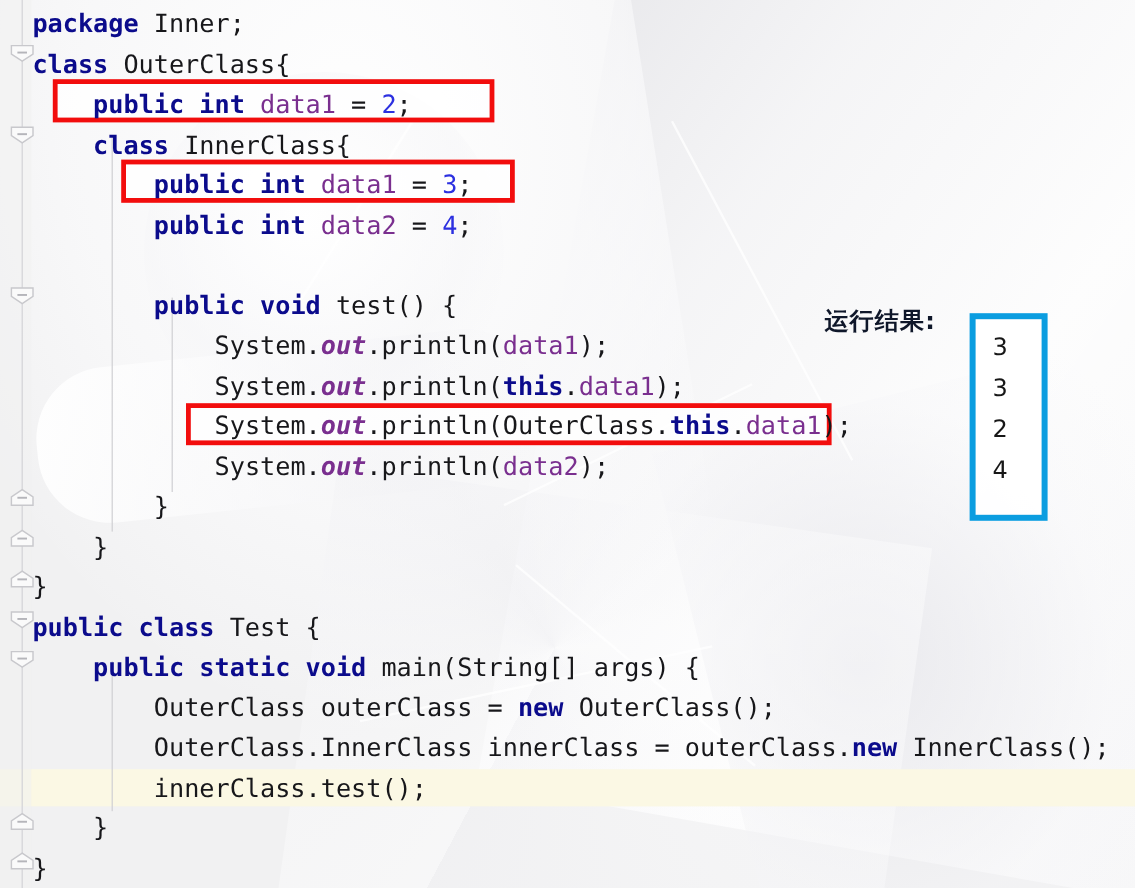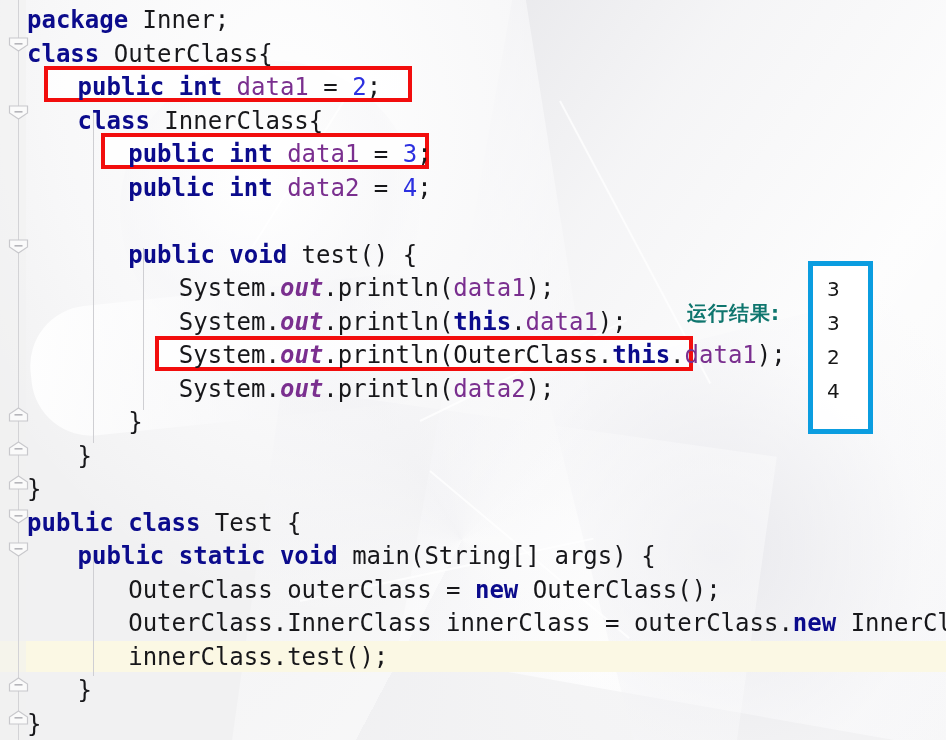--- a/index.html
+++ b/index.html
@@ -114,21 +114,21 @@
     line-height: 33.5px;
     letter-spacing: 0px;
     white-space: pre;
     color: #1b1b1b;
   }
   .ln {
     position: absolute;
     left: 27px;
     white-space: pre;
     font-family: "DejaVu Sans Mono", "Liberation Mono", monospace;
-    font-size: 24px;
+    font-size: 21px;
   }
   .kw   { color: #0b0b8c; font-weight: bold; }
   .num  { color: #2c30e0; }
   .fld  { color: #7a2f8f; font-weight: normal; }
   .sfld { color: #7a2f8f; font-weight: bold; font-style: italic; }
   .pln  { color: #17171a; }
   .brc  { color: #17171a; }
 
   
   .redbox {
@@ -252,21 +252,21 @@
     </div>
 
   <div class="code" id="code" style="z-index: 7;"><div class="ln" style="top: 4px; left: 27px;"><span class="kw">package</span><span class="pln"> Inner;</span></div><div class="ln" style="top: 37.5px; left: 27px;"><span class="kw">class</span><span class="pln"> OuterClass{</span></div><div class="ln" style="top: 71px; left: 77.6px;"><span class="kw">public</span><span class="pln"> </span><span class="kw">int</span><span class="pln"> </span><span class="fld">data1</span><span class="pln"> = </span><span class="num">2</span><span class="pln">;</span></div><div class="ln" style="top: 104.5px; left: 77.6px;"><span class="kw">class</span><span class="pln"> InnerClass{</span></div><div class="ln" style="top: 138px; left: 128.2px;"><span class="kw">public</span><span class="pln"> </span><span class="kw">int</span><span class="pln"> </span><span class="fld">data1</span><span class="pln"> = </span><span class="num">3</span><span class="pln">;</span></div><div class="ln" style="top: 171.5px; left: 128.2px;"><span class="kw">public</span><span class="pln"> </span><span class="kw">int</span><span class="pln"> </span><span class="fld">data2</span><span class="pln"> = </span><span class="num">4</span><span class="pln">;</span></div><div class="ln" style="top: 205px; left: 128.2px;"></div><div class="ln" style="top: 238.5px; left: 128.2px;"><span class="kw">public</span><span class="pln"> </span><span class="kw">void</span><span class="pln"> test() {</span></div><div class="ln" style="top: 272px; left: 178.8px;"><span class="pln">System.</span><span class="sfld">out</span><span class="pln">.println(</span><span class="fld">data1</span><span class="pln">);</span></div><div class="ln" style="top: 305.5px; left: 178.8px;"><span class="pln">System.</span><span class="sfld">out</span><span class="pln">.println(</span><span class="kw">this</span><span class="pln">.</span><span class="fld">data1</span><span class="pln">);</span></div><div class="ln" style="top: 339px; left: 178.8px;"><span class="pln">System.</span><span class="sfld">out</span><span class="pln">.println(OuterClass.</span><span class="kw">this</span><span class="pln">.</span><span class="fld">data1</span><span class="pln">);</span></div><div class="ln" style="top: 372.5px; left: 178.8px;"><span class="pln">System.</span><span class="sfld">out</span><span class="pln">.println(</span><span class="fld">data2</span><span class="pln">);</span></div><div class="ln" style="top: 406px; left: 128.2px;"><span class="brc">}</span></div><div class="ln" style="top: 439.5px; left: 77.6px;"><span class="brc">}</span></div><div class="ln" style="top: 473px; left: 27px;"><span class="brc">}</span></div><div class="ln" style="top: 506.5px; left: 27px;"><span class="kw">public</span><span class="pln"> </span><span class="kw">class</span><span class="pln"> Test {</span></div><div class="ln" style="top: 540px; left: 77.6px;"><span class="kw">public</span><span class="pln"> </span><span class="kw">static</span><span class="pln"> </span><span class="kw">void</span><span class="pln"> main(String[] args) {</span></div><div class="ln" style="top: 573.5px; left: 128.2px;"><span class="pln">OuterClass outerClass = </span><span class="kw">new</span><span class="pln"> OuterClass();</span></div><div class="ln" style="top: 607px; left: 128.2px;"><span class="pln">OuterClass.InnerClass innerClass = outerClass.</span><span class="kw">new</span><span class="pln"> InnerClass();</span></div><div class="ln" style="top: 640.5px; left: 128.2px;"><span class="pln">innerClass.test();</span></div><div class="ln" style="top: 674px; left: 77.6px;"><span class="brc">}</span></div><div class="ln" style="top: 707.5px; left: 27px;"><span class="brc">}</span></div></div>
 
   <div id="redboxes">
       <div class="redbox" style="left: 44px; top: 66px; width: 368px; height: 36px;"></div>
       <div class="redbox" style="left: 101px; top: 133px; width: 328px; height: 36px;"></div>
       <div class="redbox" style="left: 155px; top: 336px; width: 538px; height: 35px;"></div>
     </div>
 
-  <div class="anno-label" id="result-label" style="left: 687px; top: 254px; color: #0f766e; margin-top: 46px;">运行结果:</div>
+  <div class="anno-label" id="result-label" style="left: 687px; top: 254px; color: #0f172a;">运行结果:</div>
 
   <div class="bluebox" id="result-box" style="left: 808px; top: 261px; width: 65px; height: 173px; border-color: rgb(11, 157, 224);">
       <div class="out-val" style="top: 11px;">3</div>
       <div class="out-val" style="top: 45px;">3</div>
       <div class="out-val" style="top: 79px;">2</div>
       <div class="out-val" style="top: 113px;">4</div>
     </div>
 
 </div>
 

